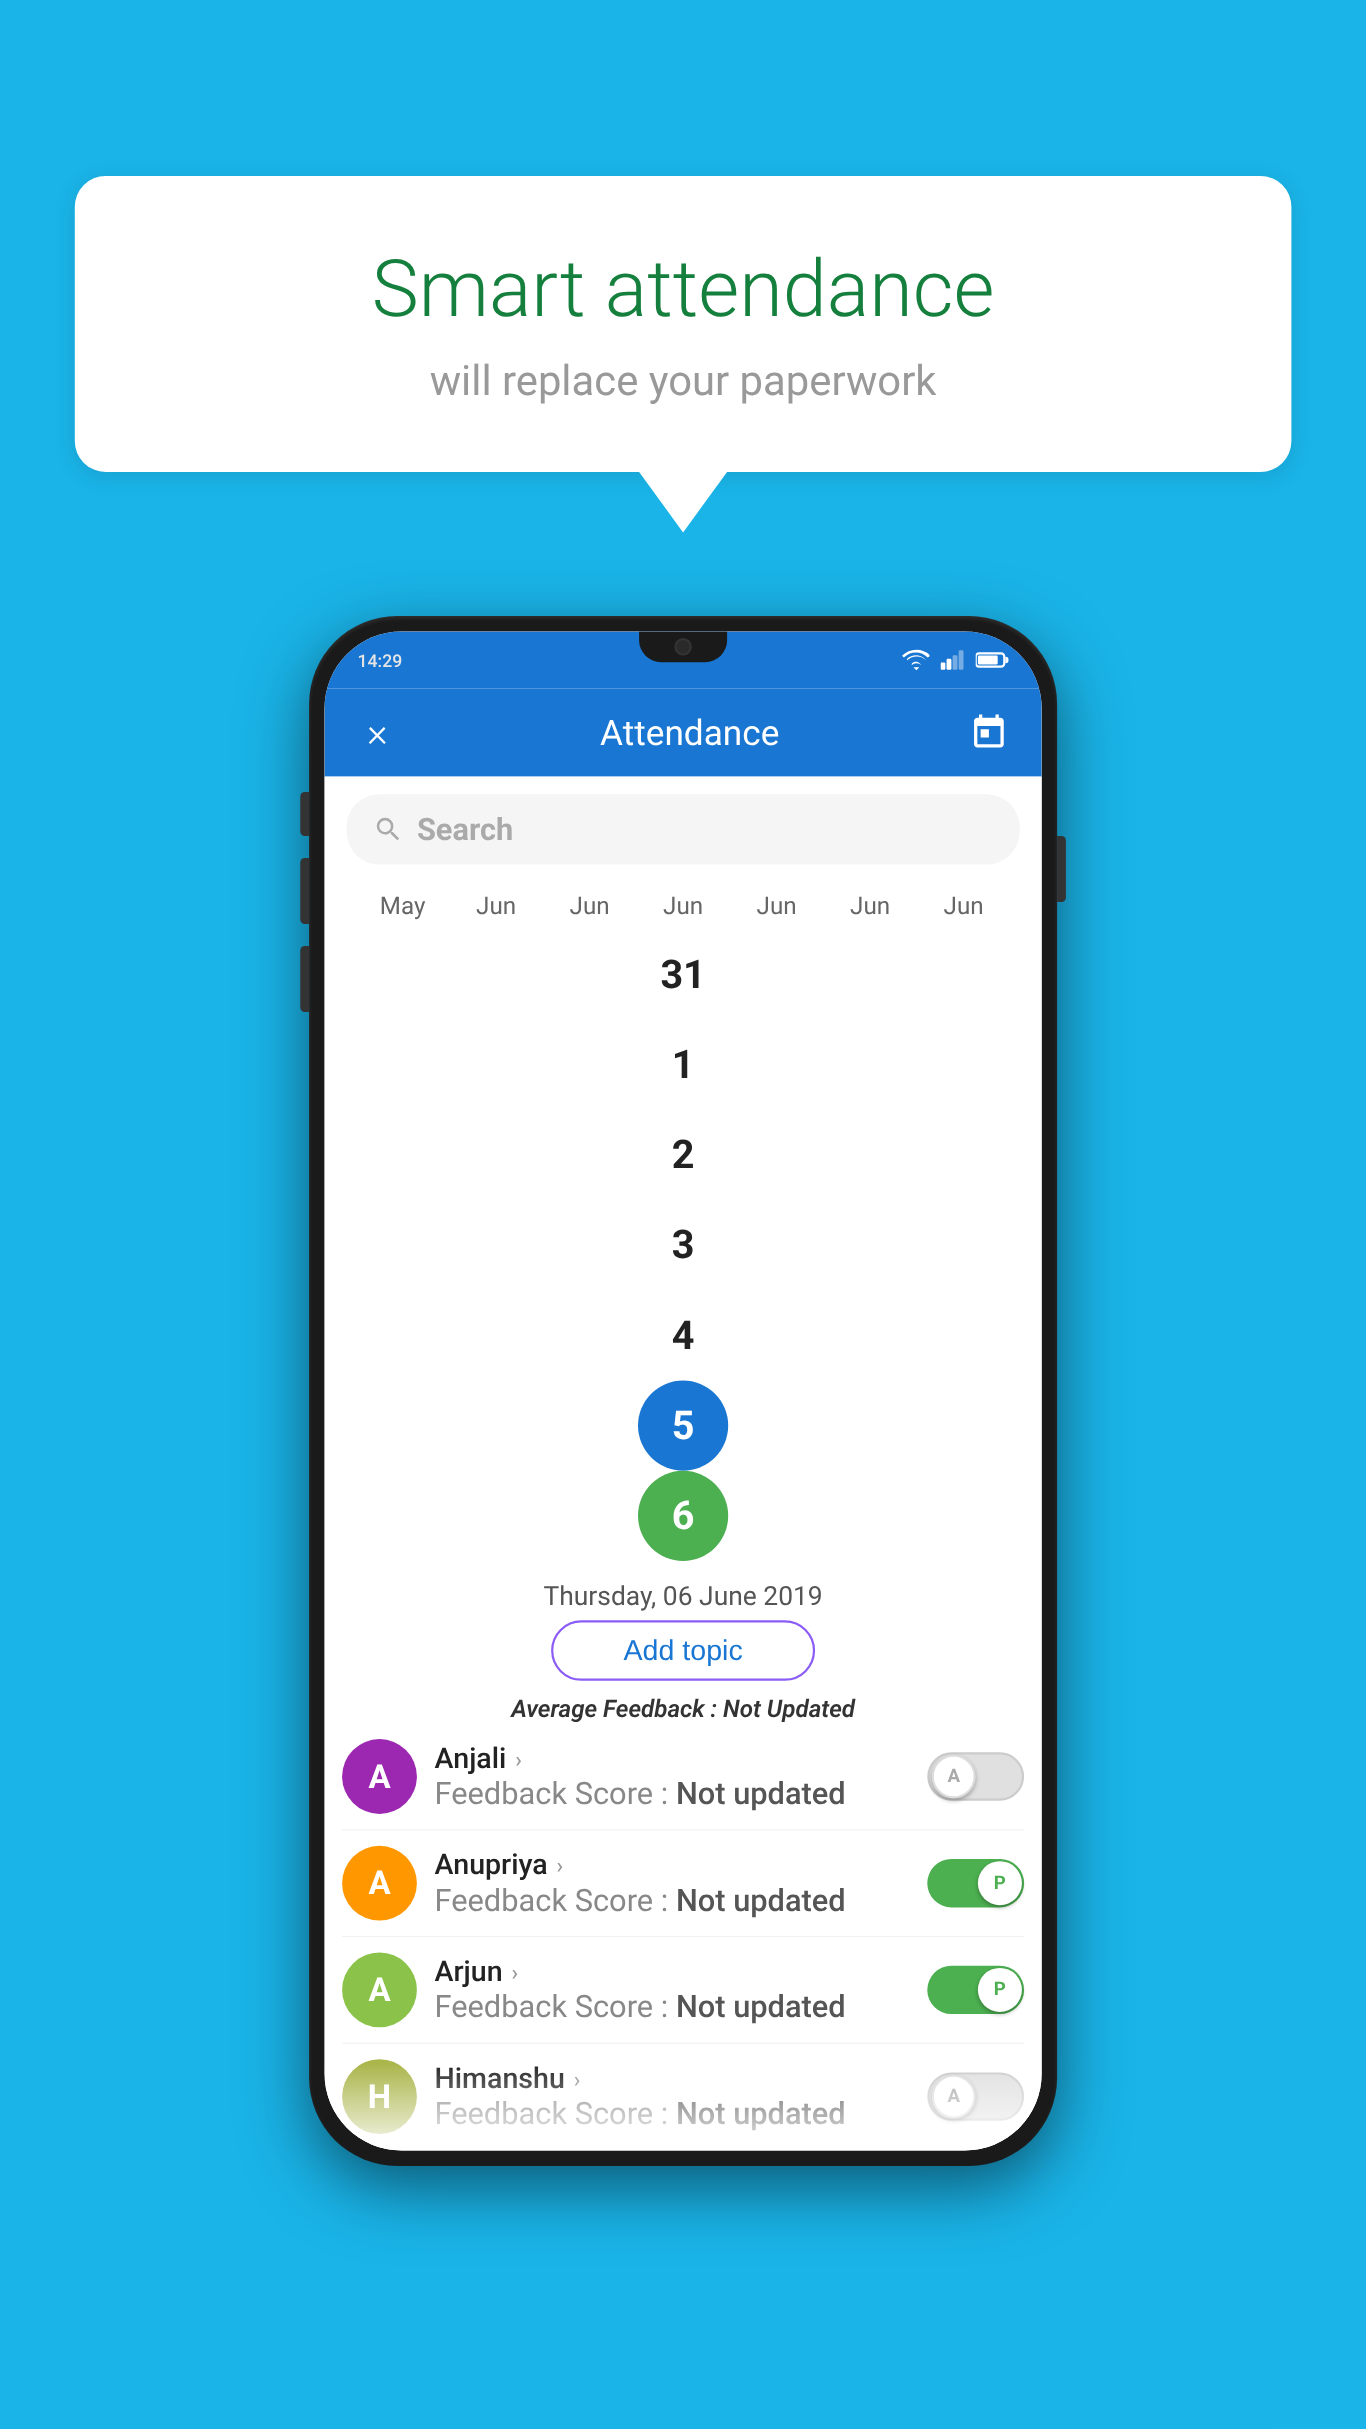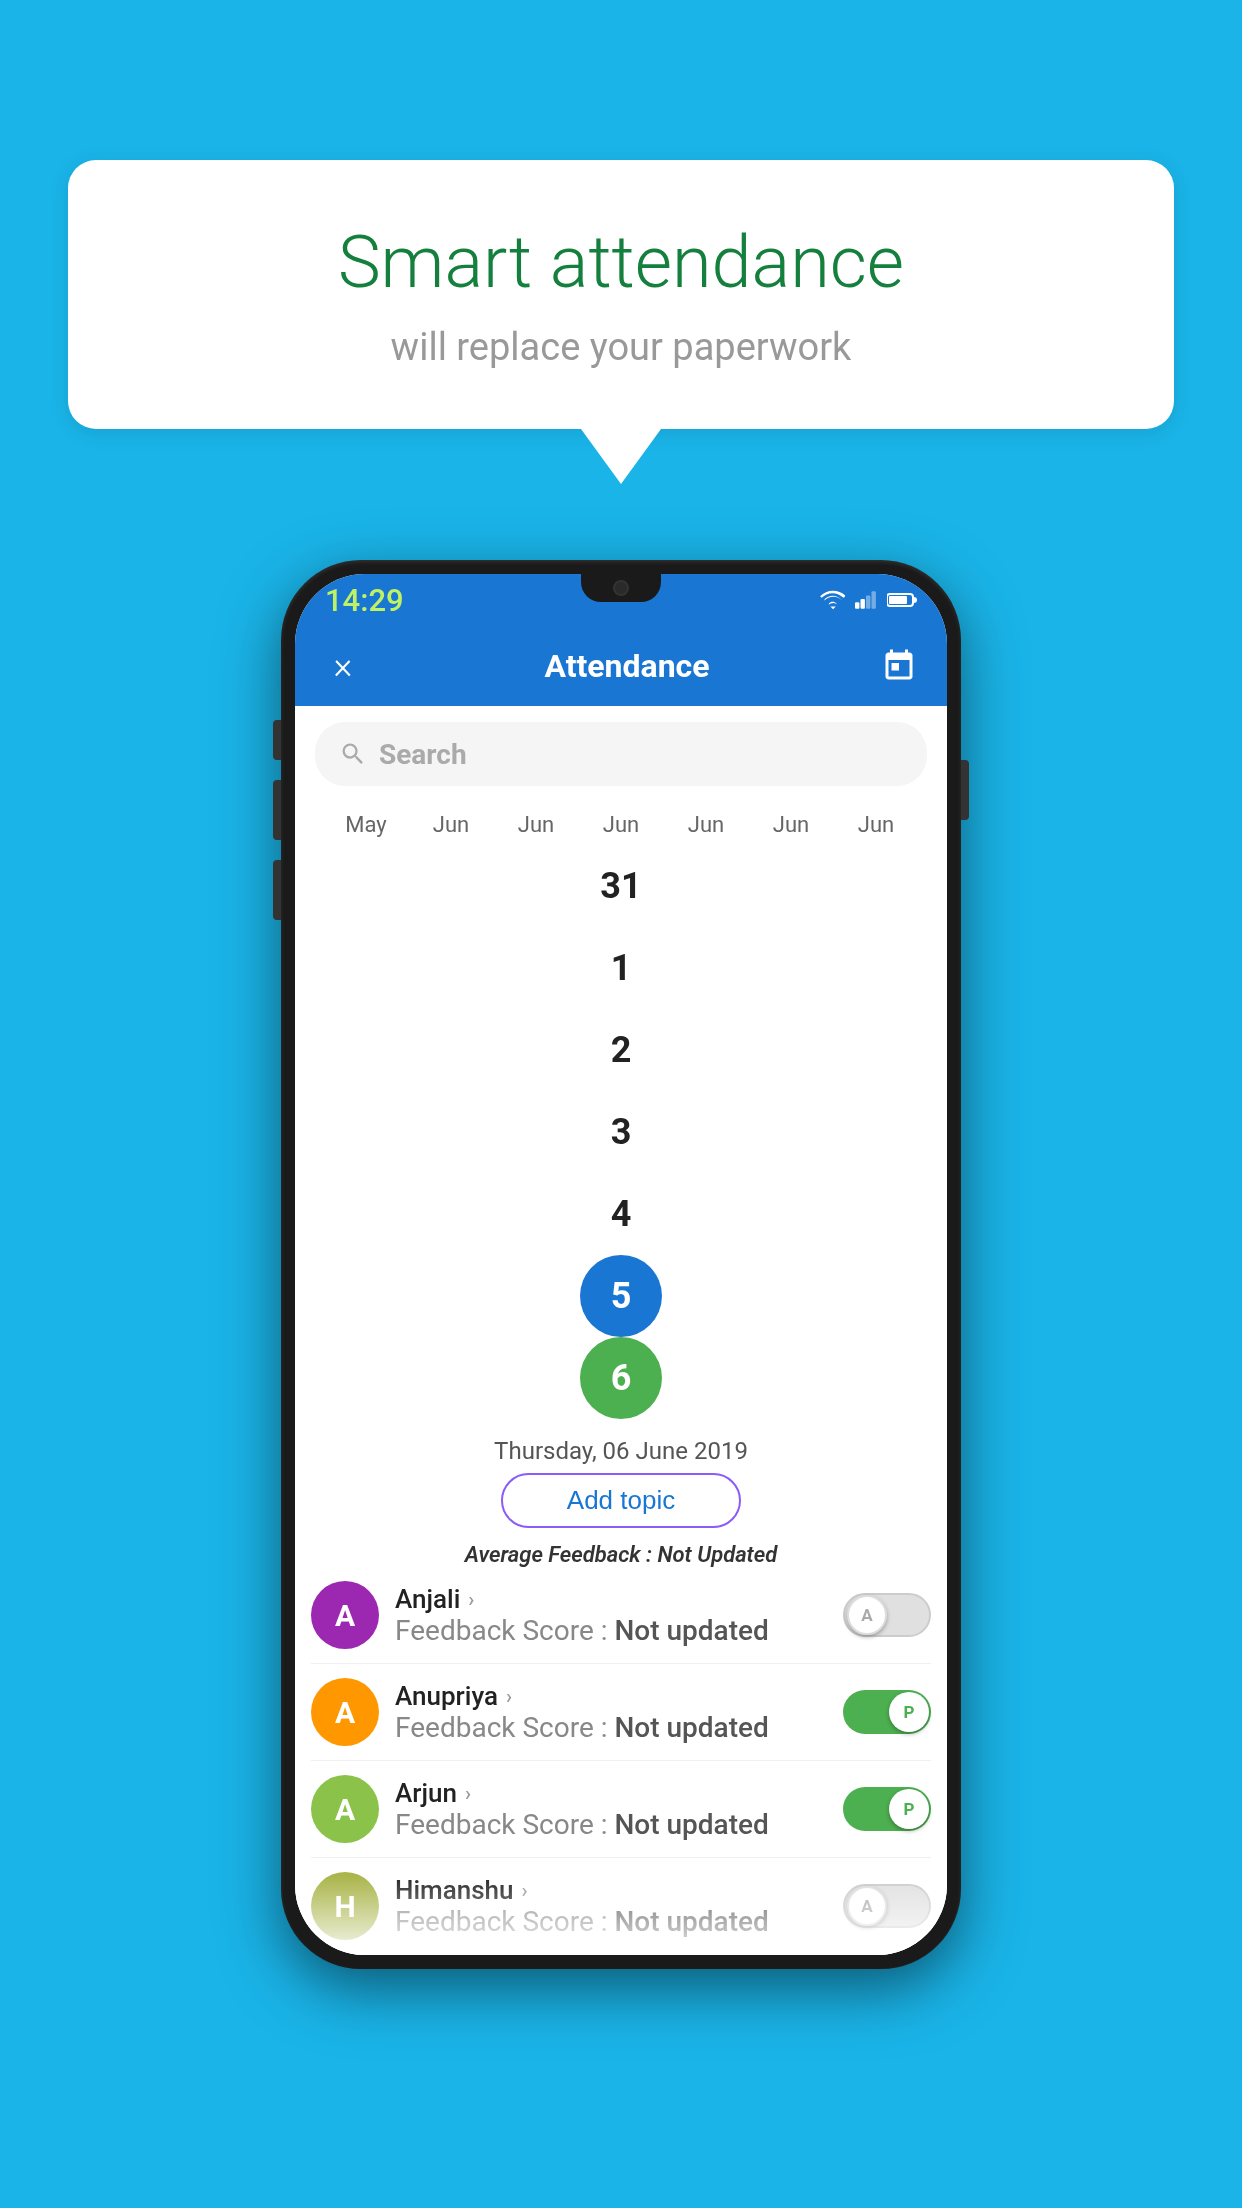--- a/index.html
+++ b/index.html
@@ -80,22 +80,22 @@
       background: #1976d2;
       height: 52px;
       display: flex;
       align-items: center;
       justify-content: space-between;
       padding: 0 30px;
       position: relative;
     }
 
     .status-time {
-      color: #bef264;
-      font-size: 31px;
+      color: #e5e5e5;
+      font-size: 16px;
       font-weight: 500;
     }
 
     .status-icons {
       display: flex;
       gap: 10px;
       align-items: center;
     }
 
     .status-icons svg {
@@ -130,21 +130,21 @@
       height: 80px;
       display: flex;
       align-items: center;
       padding: 0 24px;
       justify-content: space-between;
     }
 
     .app-bar-title {
       color: white;
       font-size: 32px;
-      font-weight: 700;
+      font-weight: 400;
       margin-left: 12px;
     }
 
     .icon-btn {
       color: white;
       font-size: 32px;
       cursor: pointer;
       width: 48px;
       height: 48px;
       display: flex;

